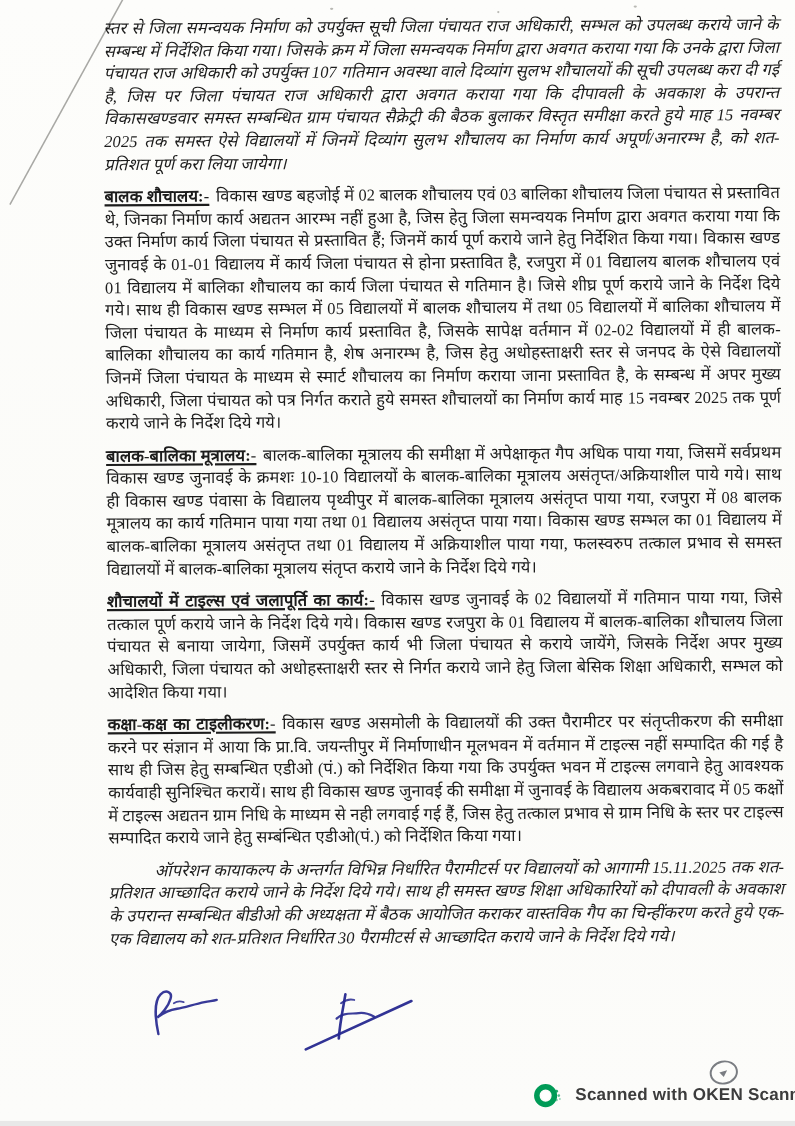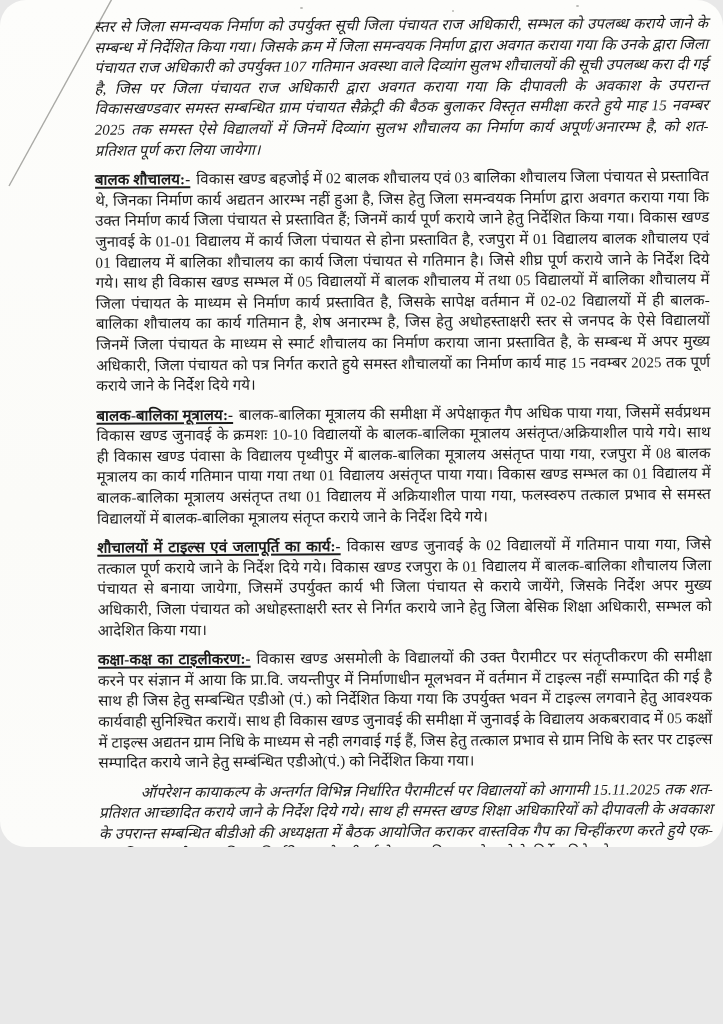--- a/index.html
+++ b/index.html
@@ -1,23 +1,22 @@
 <!DOCTYPE html>
 <html><head>
 <meta charset="utf-8">
 <style>
   html,body{margin:0;padding:0;background:#e8e8e8;}
   .page{
     position:relative;
-    width:723px;height:847px;
+    width:723px;height:1019px;
     background:linear-gradient(180deg,#fdfdfb 0%,#fbfbf8 60%,#fcfcfa 100%);
     overflow:hidden;
     font-family:"Liberation Serif", serif;
     color:#1c1c1c;
-    border-radius:26px;
   }
   .fold-line{position:absolute;left:0;top:0;pointer-events:none;}
   .speck{position:absolute;background:#b9b9b4;border-radius:50%;}
   .content{
     position:absolute;left:94px;right:15px;top:13px;
     transform:rotate(-0.35deg);
     transform-origin:top right;
   }
   .para{
     margin:0 0 9px 0;

